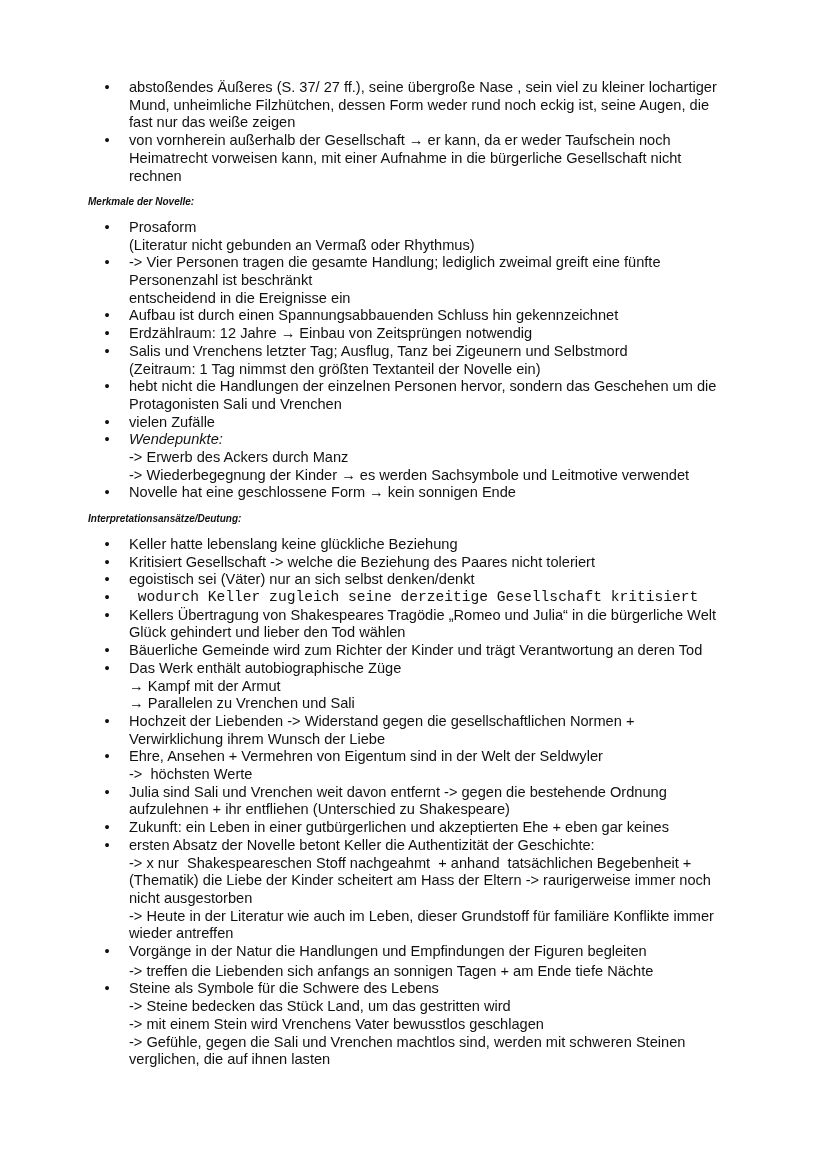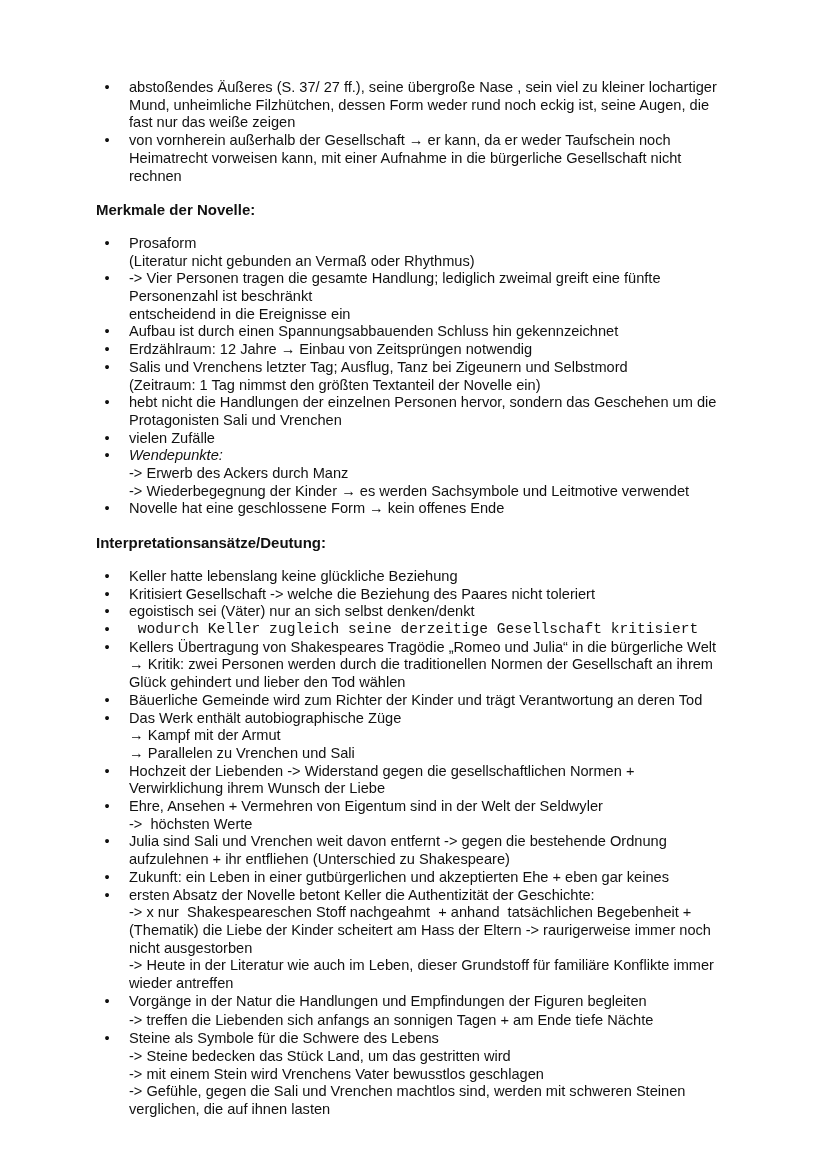--- a/index.html
+++ b/index.html
@@ -18,23 +18,24 @@
       line-height: 17.7px;
     }
     .page {
       position: absolute;
       left: 80px;
       top: 79px;
       width: 680px;
     }
     .heading {
       font-weight: bold;
-      margin: 16px;
+      font-style: italic;
+      margin: 8px;
       padding: 0;
-      font-size: 15px;
+      font-size: 10px;
       line-height: 17.7px;
     }
     ul.bullets {
       list-style: none;
       margin: 0;
       padding: 0;
     }
     ul.bullets li {
       position: relative;
       padding-left: 49px;
@@ -107,21 +108,21 @@
       <span class="line">vielen Zufälle</span>
     </li>
     <li>
       <span class="bullet">•</span>
       <span class="line italic">Wendepunkte:</span>
       <span class="line">-&gt; Erwerb des Ackers durch Manz</span>
       <span class="line">-&gt; Wiederbegegnung der Kinder → es werden Sachsymbole und Leitmotive verwendet</span>
     </li>
     <li>
       <span class="bullet">•</span>
-      <span class="line">Novelle hat eine geschlossene Form → kein offenes Ende</span>
+      <span class="line">Novelle hat eine geschlossene Form → kein sonnigen Ende</span>
     </li>
   </ul>
 
   <div class="heading">Interpretationsansätze/Deutung:</div>
   <ul class="bullets">
     <li>
       <span class="bullet">•</span>
       <span class="line">Keller hatte lebenslang keine glückliche Beziehung</span>
     </li>
     <li>
@@ -132,21 +133,20 @@
       <span class="bullet">•</span>
       <span class="line">egoistisch sei (Väter) nur an sich selbst denken/denkt</span>
     </li>
     <li>
       <span class="bullet">•</span>
       <span class="line" style="white-space: pre; font-family: Liberation Mono, monospace;"> wodurch Keller zugleich seine derzeitige Gesellschaft kritisiert</span>
     </li>
     <li>
       <span class="bullet">•</span>
       <span class="line">Kellers Übertragung von Shakespeares Tragödie „Romeo und Julia“ in die bürgerliche Welt</span>
-      <span class="line">→ Kritik: zwei Personen werden durch die traditionellen Normen der Gesellschaft an ihrem</span>
       <span class="line">Glück gehindert und lieber den Tod wählen</span>
     </li>
     <li>
       <span class="bullet">•</span>
       <span class="line">Bäuerliche Gemeinde wird zum Richter der Kinder und trägt Verantwortung an deren Tod</span>
     </li>
     <li>
       <span class="bullet">•</span>
       <span class="line">Das Werk enthält autobiographische Züge</span>
       <span class="line">→ Kampf mit der Armut</span>

